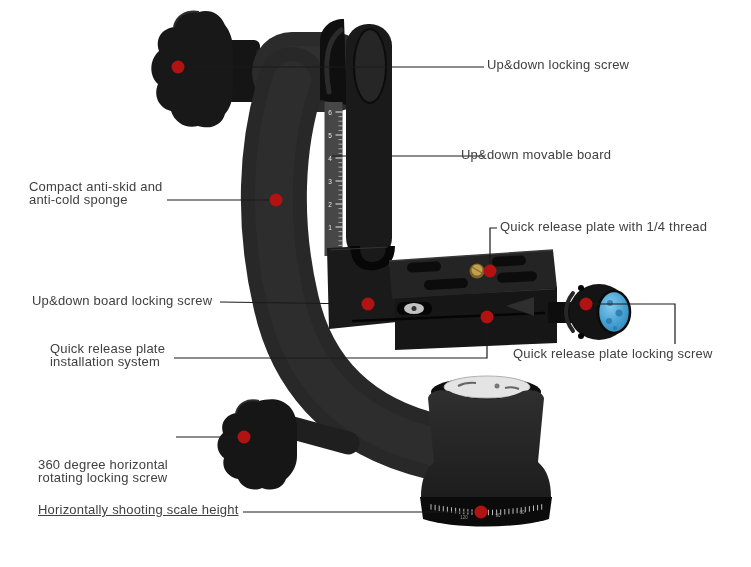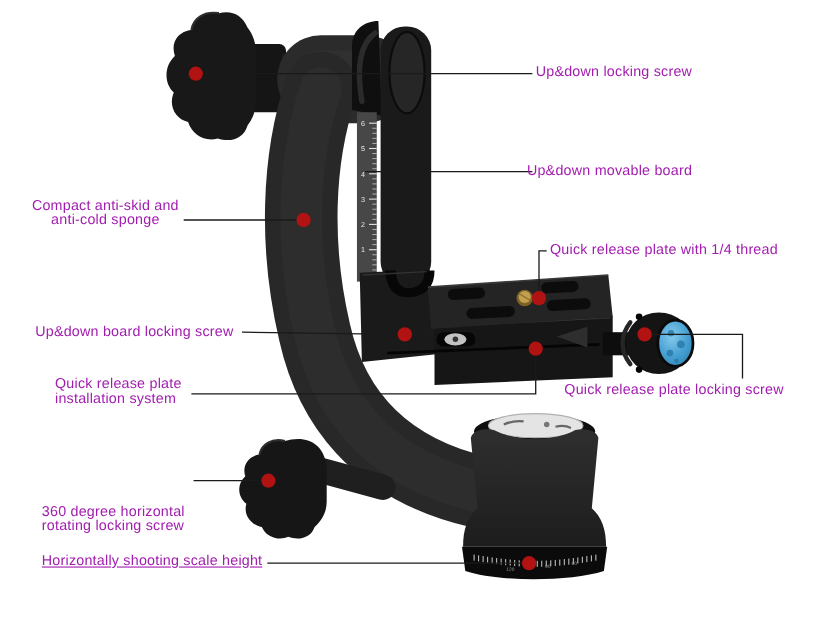--- a/index.html
+++ b/index.html
@@ -6,21 +6,21 @@
   :root { --accent:#b11212; --line:#1a1a1a; }
   html,body { margin:0; padding:0; background:#ffffff; }
   .stage {
     position:relative; width:751px; height:567px; background:#ffffff;
     font-family:"Liberation Sans", sans-serif; overflow:hidden;
   }
   .stage svg { position:absolute; left:0; top:0; }
   .label {
     position:absolute;
     font-size:13px; line-height:12.8px; letter-spacing:0.2px;
-    color:#a21caf; white-space:pre-line;
+    color:#404040; white-space:pre-line;
   }
   .leader { stroke:var(--line); stroke-width:1.2; fill:none; }
   .dot { fill:var(--accent); }
   .ruler-num { fill:#e6e6e6; font-family:"Liberation Sans",sans-serif; font-size:6.5px; text-anchor:middle; }
   .tick-major { stroke:#e6e6e6; stroke-width:1; }
   .tick-minor { stroke:#cfcfcf; stroke-width:0.7; }
   .base-tick { stroke:#d0d0d0; stroke-width:0.9; }
   .base-num  { fill:#999999; font-family:"Liberation Sans",sans-serif; font-size:4.5px; text-anchor:middle; }
 </style>
 </head>
@@ -219,22 +219,22 @@
       <circle class="dot" cx="368" cy="304" r="6.5"></circle>
       <circle class="dot" cx="490" cy="271" r="6.5"></circle>
       <circle class="dot" cx="487" cy="317" r="6.5"></circle>
       <circle class="dot" cx="586" cy="304" r="6.5"></circle>
       <circle class="dot" cx="244" cy="437" r="6.5"></circle>
       <circle class="dot" cx="481" cy="512" r="6.5"></circle>
     </g>
   </svg>
 
   <div class="label" style="left:487px; top:59px;">Up&amp;down locking screw</div>
-  <div class="label" style="left:479px; top:149px;">Up&amp;down movable board</div>
-  <div class="label" style="left:29px;  top:181px;text-align:center;">Compact anti-skid and
+  <div class="label" style="left:461px; top:149px;">Up&amp;down movable board</div>
+  <div class="label" style="left:29px;  top:181px;">Compact anti-skid and
 anti-cold sponge</div>
   <div class="label" style="left:500px; top:221px;text-align:center;">Quick release plate with 1/4 thread</div>
   <div class="label" style="left:50px;  top:343px;">Quick release plate
 installation system</div>
   <div class="label" style="left:32px;  top:295px;">Up&amp;down board locking screw</div>
   <div class="label" style="left:513px; top:348px;">Quick release plate locking screw</div>
   <div class="label" style="left:38px;  top:423px;margin-top:36px;">360 degree horizontal
 rotating locking screw</div>
   <div class="label" style="left:38px;  top:504px;text-decoration:underline;">Horizontally shooting scale height</div>
 </div>

